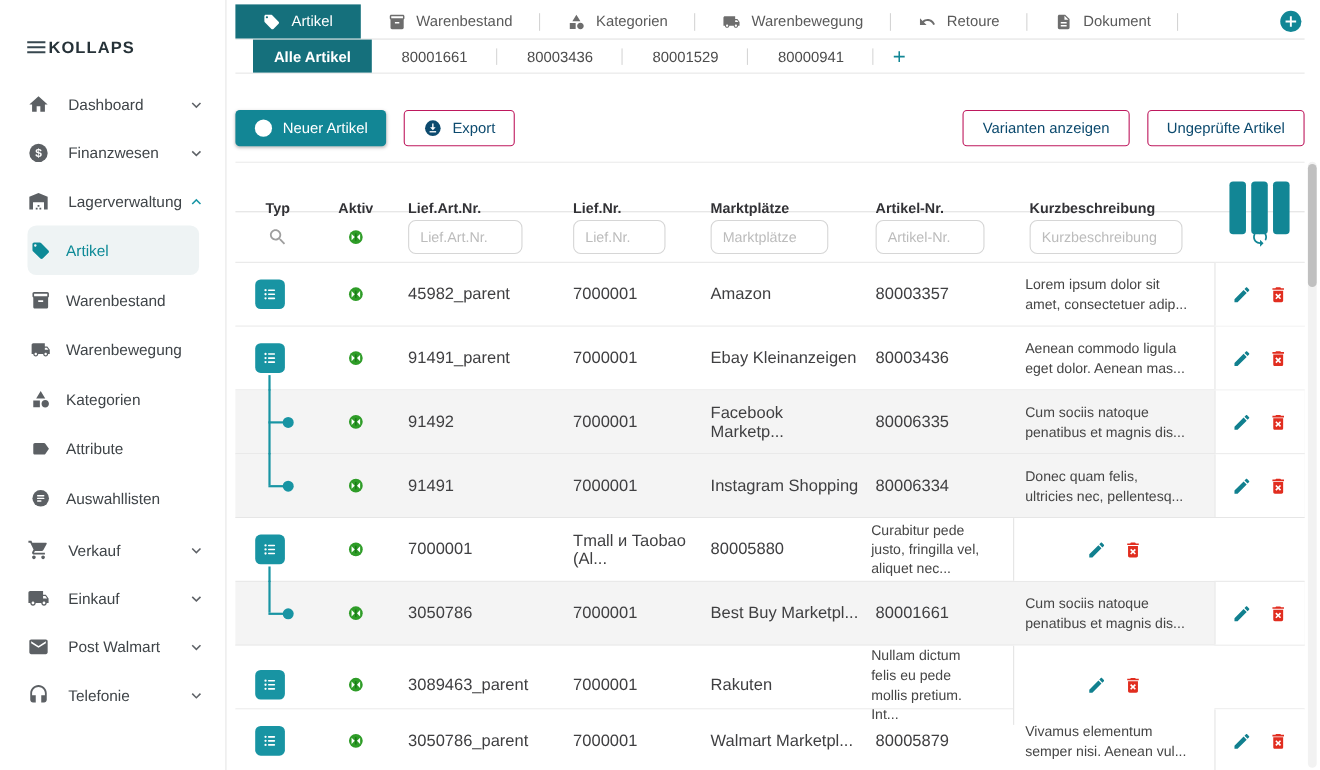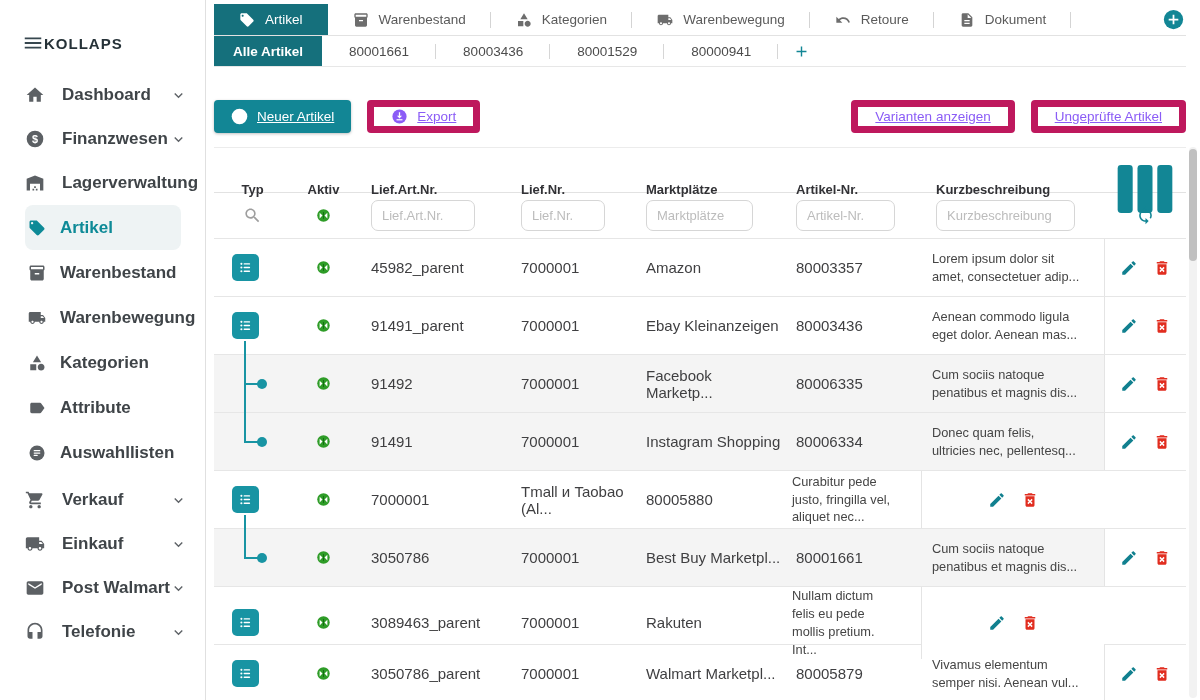--- a/index.html
+++ b/index.html
@@ -9,21 +9,21 @@
 
   
   .sidebar { width:206px; flex:0 0 206px; border-right:1px solid #e0e0e0; background:#fff; }
   .brand { display:flex; align-items:center; padding:28px 0 0 22px; height:58px; }
   .brand-menu { width:22px; height:22px; color:#37474f; cursor:pointer; }
   .brand-title { font-size:15px; font-weight:bold; letter-spacing:1px; color:#263238; }
   nav { margin-top:15px; }
   .nav-item { height:44px; display:flex; align-items:center; padding:0 18px 0 25px; cursor:pointer; }
   .nav-item.gap { margin-top:3px; }
   .nav-icon { width:20px; height:20px; color:#5c6064; flex:0 0 20px; }
-  .nav-label { font-size:17px; color:#3f4448; margin-left:17px;font-weight:bold; }
+  .nav-label { font-size:14px; color:#3f4448; margin-left:17px; }
   .nav-chevron { width:17px; height:17px; color:#5f6368; margin-left:auto; }
   .nav-chevron.teal { color:#1996a5; }
   .nav-children { }
   .nav-child { height:45px; display:flex; align-items:center; margin:0 24px 0 25px; padding-left:3px; border-radius:8px; cursor:pointer; }
   .nav-child .nav-icon { width:18px; height:18px; flex:0 0 18px; }
   .nav-child .nav-label { margin-left:14px; }
   .nav-child.active { background:#eef3f4; }
   .nav-child.active .nav-icon, .nav-child.active .nav-label { color:#0e8a97; }
 
   
@@ -35,30 +35,30 @@
   .tab .tab-ic { width:16px; height:16px; color:#6d6d6d; }
   .tab:not(.active)::after { content:""; position:absolute; right:0; top:8px; height:16px; width:1px; background:#d4d4d4; }
   .tab.active { background:#15707c; color:#fff; }
   .tab.active .tab-ic { color:#fff; }
   .tab-add { width:21px; height:21px; margin-left:auto; margin-right:2px; align-self:center; color:#128695; cursor:pointer; }
 
   .subtabbar { display:flex; align-items:stretch; height:31px; border-bottom:1px solid #e7e7e7; }
   .subtab { display:flex; align-items:center; padding:0 27px; font-size:13.5px; color:#4c4c4c;
     cursor:pointer; position:relative; white-space:nowrap; }
   .subtab:not(.active)::after { content:""; position:absolute; right:0; top:8px; height:15px; width:1px; background:#d6d6d6; }
-  .subtab.active { background:#15707c; color:#fff; font-weight:bold; padding:0 19px; }
+  .subtab.active { background:#15707c; color:#fff; font-weight:bold; padding:0 19px;margin-left:16px; }
   .subtab-add { width:17px; height:17px; align-self:center; margin-left:15px; color:#128695; cursor:pointer; }
 
   
   .toolbar { display:flex; align-items:center; margin:33px 0 14px; }
   .btn { height:33px; border-radius:4px; font-size:13.5px; display:inline-flex; align-items:center;
-    gap:9px; padding:0 17px; cursor:pointer; font-family:inherit;text-decoration:underline; }
+    gap:9px; padding:0 17px; cursor:pointer; font-family:inherit; }
   .btn-ic { width:17px; height:17px; display:inline-block; }
   .btn-primary { background:#128695; color:#fff; border:none; box-shadow:0 1px 3px rgba(0,0,0,.25); }
-  .btn-outline { background:#fff; color:#8b5cf6; border:7px solid #be185d; }
+  .btn-outline { background:#fff; color:#0c4a6e; border:1px solid #be185d; }
   .ml16 { margin-left:16px; }
   .right-group { margin-left:auto; display:flex; gap:16px; }
 
   
   .table { border-top:1px solid #ececec; }
   .tgrid { display:grid; grid-template-columns:77px 65px 150px 125px 150px 140px 1fr 82px; align-items:center; }
   .thead { height:45px; border-bottom:1px solid #e2e2e2; }
   .hc { font-size:13px; font-weight:bold; color:#323236; padding-left:15px; }
   .hc.center { padding-left:0; text-align:center; }
   .tfilter { height:46px; border-bottom:1px solid #e6e6e6; }

